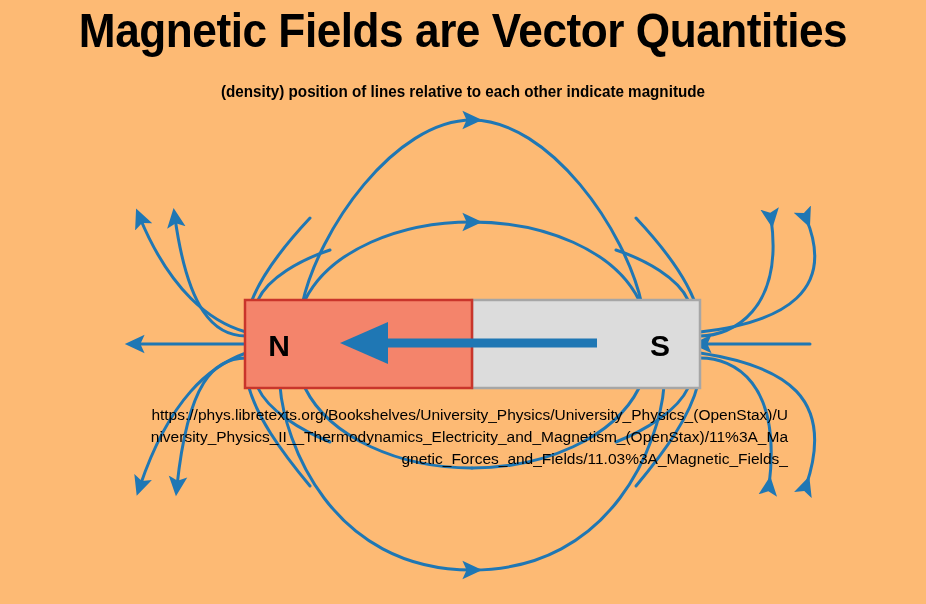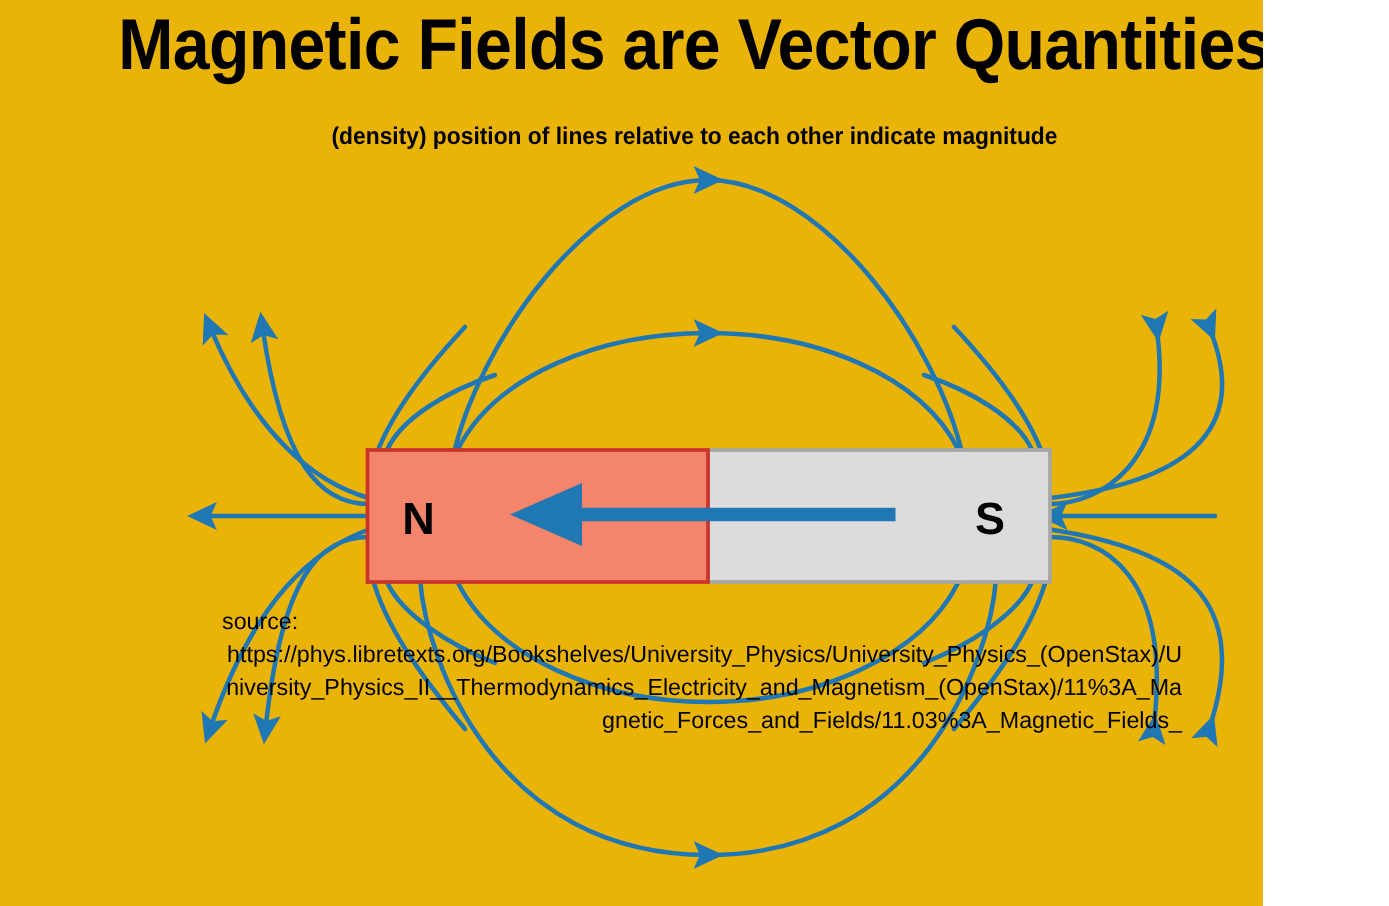--- a/index.html
+++ b/index.html
@@ -5,23 +5,23 @@
   html, body {
     margin: 0;
     padding: 0;
     background: #ffffff;
   }
   body {
     font-family: "Liberation Sans", sans-serif;
   }
   #page {
     position: relative;
-    width: 842px;
+    width: 926px;
     height: 604px;
-    background: #eab308;
+    background: #fdba74;
     overflow: hidden;
   }
   #title {
     position: absolute;
     left: 0;
     top: 2px;
     width: 926px;
     text-align: center;
     font-family: "Liberation Sans", sans-serif;
     font-weight: bold;
@@ -147,17 +147,16 @@
 
         <g>
           <path d="M 597,243 L 365,243" stroke="#1F77B4" stroke-width="9" fill="none"></path>
           <path d="M 340,243 L 388,222 L 388,264 Z" fill="#1F77B4"></path>
         </g>
       </g>
     </svg>
   </div>
 
   <div id="source">
-    <span class="src-label">source:</span>
     <span class="src-url">https://phys.libretexts.org/Bookshelves/University_Physics/University_Physics_(OpenStax)/University_Physics_II__Thermodynamics_Electricity_and_Magnetism_(OpenStax)/11%3A_Magnetic_Forces_and_Fields/11.03%3A_Magnetic_Fields_</span>
   </div>
 
 </div>
 
 </body></html>

